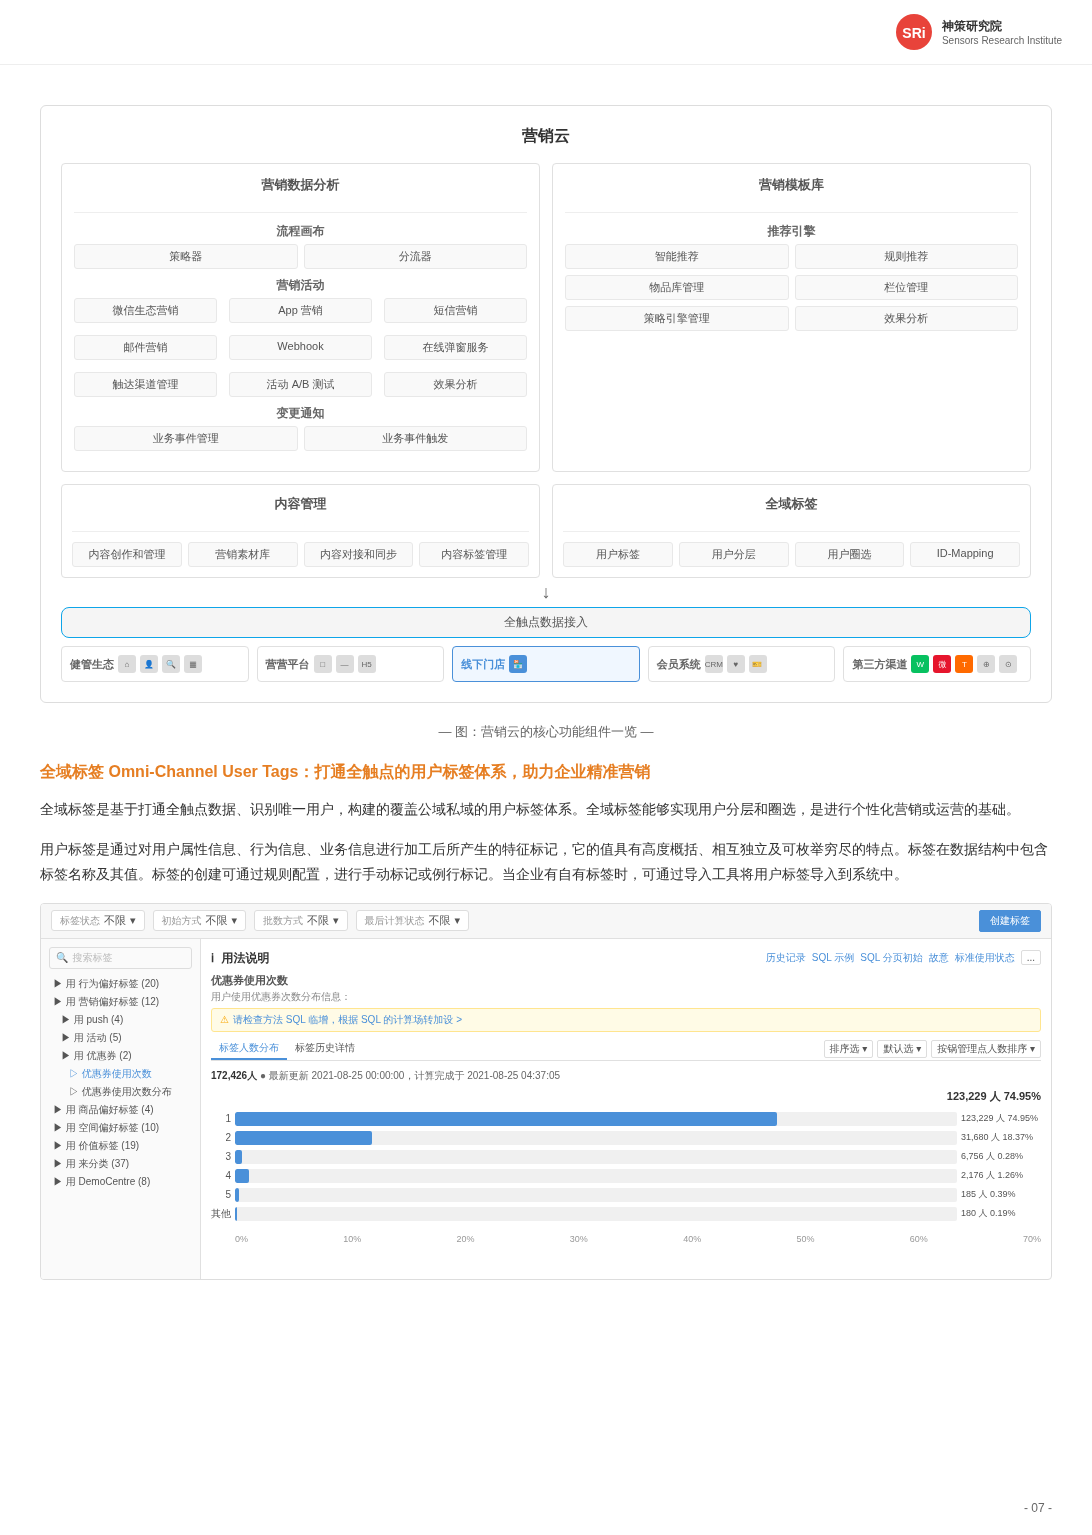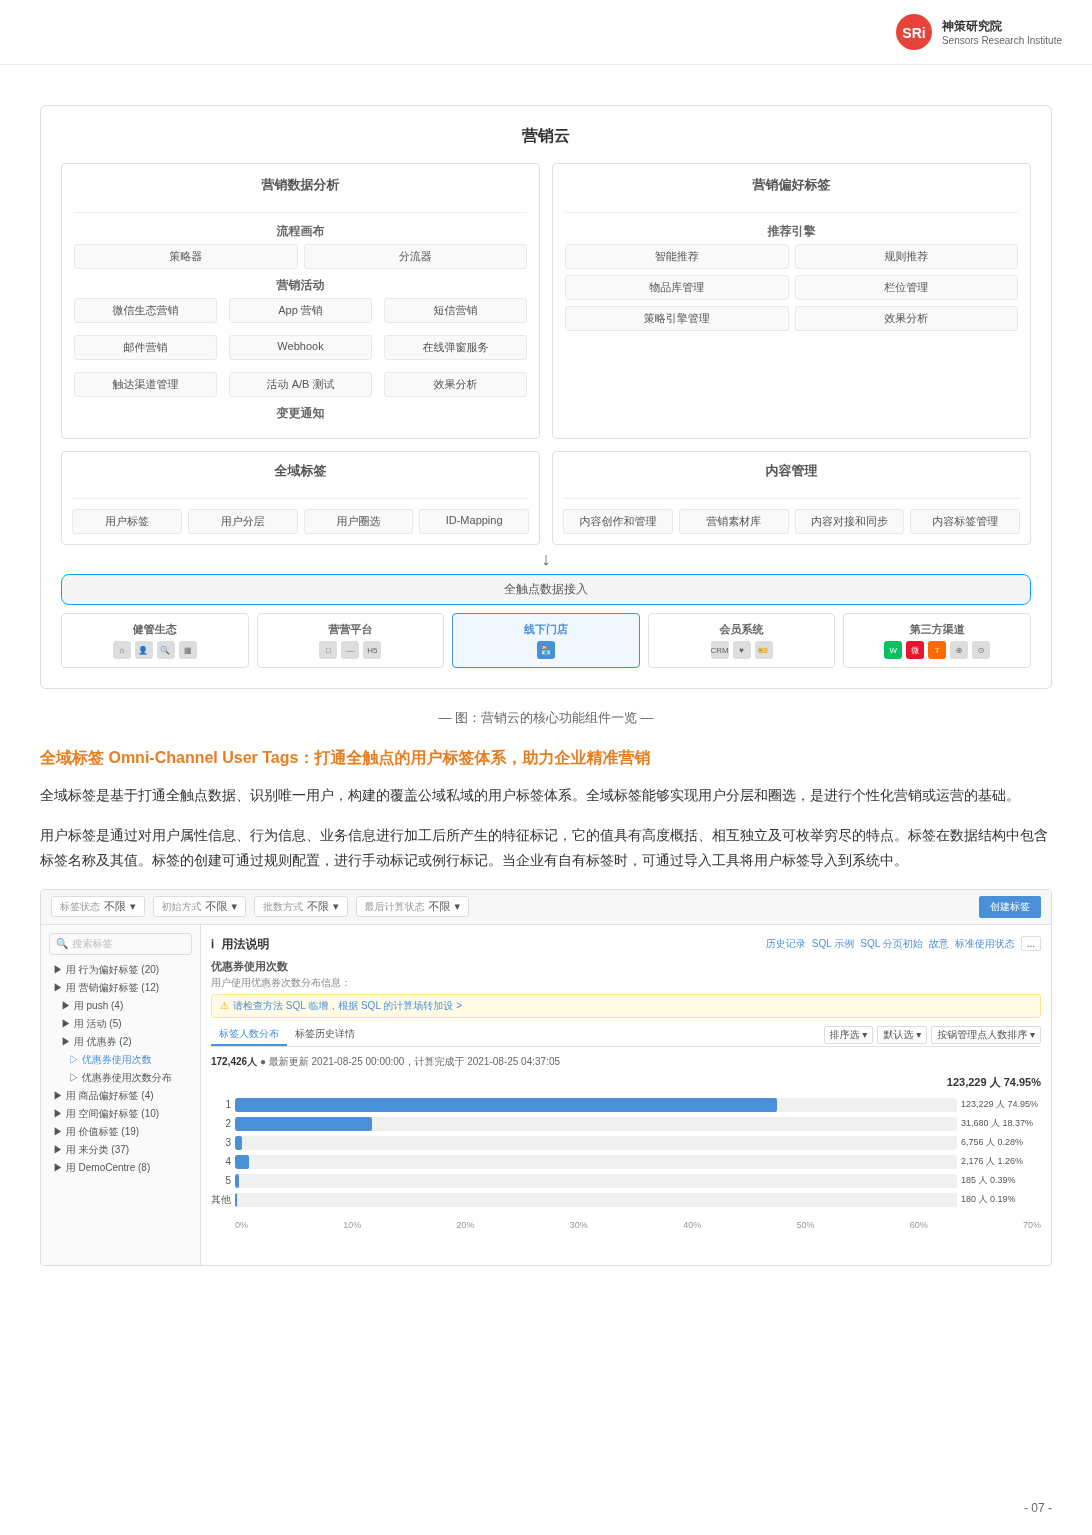--- a/index.html
+++ b/index.html
@@ -145,21 +145,21 @@
     .system-icons-row {
       display: flex;
       gap: 8px;
     }
     .system-icon-block {
       flex: 1;
       border: 1px solid #e0e0e0;
       border-radius: 4px;
       padding: 8px;
       display: flex;
-      flex-direction: column;
+      flex-direction: row;
       align-items: center;
       gap: 4px;
     }
     .system-icon-title {
       font-size: 11px;
       color: #666;
       font-weight: bold;
     }
     .icon-row {
       display: flex;
@@ -452,54 +452,58 @@
           <div class="section-item">短信营销</div>
           <div class="section-item">邮件营销</div>
           <div class="section-item">Webhook</div>
           <div class="section-item">在线弹窗服务</div>
           <div class="section-item">触达渠道管理</div>
           <div class="section-item">活动 A/B 测试</div>
           <div class="section-item">效果分析</div>
         </div>
 
         <div class="section-subtitle">变更通知</div>
+        <div class="section-grid">
+          <div class="section-item">业务事件管理</div>
+          <div class="section-item">业务事件触发</div>
+        </div>
       </div>
 
       <div class="diagram-section">
-        <div class="diagram-section-title">营销偏好标签</div>
+        <div class="diagram-section-title">营销模板库</div>
 
         <div class="section-subtitle">推荐引擎</div>
         <div class="section-grid">
           <div class="section-item">智能推荐</div>
           <div class="section-item">规则推荐</div>
           <div class="section-item">物品库管理</div>
           <div class="section-item">栏位管理</div>
           <div class="section-item">策略引擎管理</div>
           <div class="section-item">效果分析</div>
         </div>
       </div>
     </div>
 
     <div class="diagram-bottom-row">
       <div class="diagram-bottom-section">
+        <div class="diagram-section-title">内容管理</div>
+        <div style="display:flex; gap:6px; flex-wrap:wrap;">
+          <div class="section-item" style="flex:1;">内容创作和管理</div>
+          <div class="section-item" style="flex:1;">营销素材库</div>
+          <div class="section-item" style="flex:1;">内容对接和同步</div>
+          <div class="section-item" style="flex:1;">内容标签管理</div>
+        </div>
+      </div>
+      <div class="diagram-bottom-section">
         <div class="diagram-section-title">全域标签</div>
         <div style="display:flex; gap:6px; flex-wrap:wrap;">
           <div class="section-item" style="flex:1;">用户标签</div>
           <div class="section-item" style="flex:1;">用户分层</div>
           <div class="section-item" style="flex:1;">用户圈选</div>
           <div class="section-item" style="flex:1;">ID-Mapping</div>
-        </div>
-      </div>
-      <div class="diagram-bottom-section">
-        <div class="diagram-section-title">内容管理</div>
-        <div style="display:flex; gap:6px; flex-wrap:wrap;">
-          <div class="section-item" style="flex:1;">内容创作和管理</div>
-          <div class="section-item" style="flex:1;">营销素材库</div>
-          <div class="section-item" style="flex:1;">内容对接和同步</div>
-          <div class="section-item" style="flex:1;">内容标签管理</div>
         </div>
       </div>
     </div>
 
     <div class="arrow-down">↓</div>
 
     <div class="touchpoint-bar">全触点数据接入</div>
 
     <div class="system-icons-row">
       <div class="system-icon-block">

